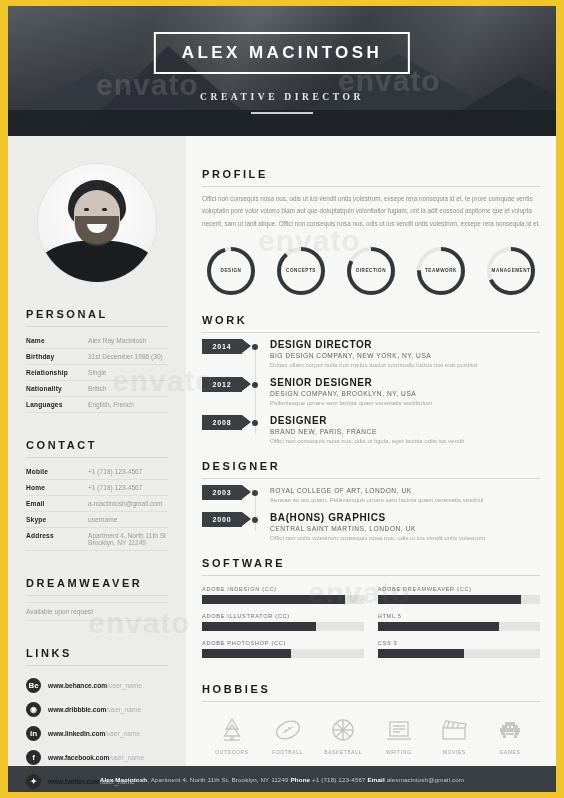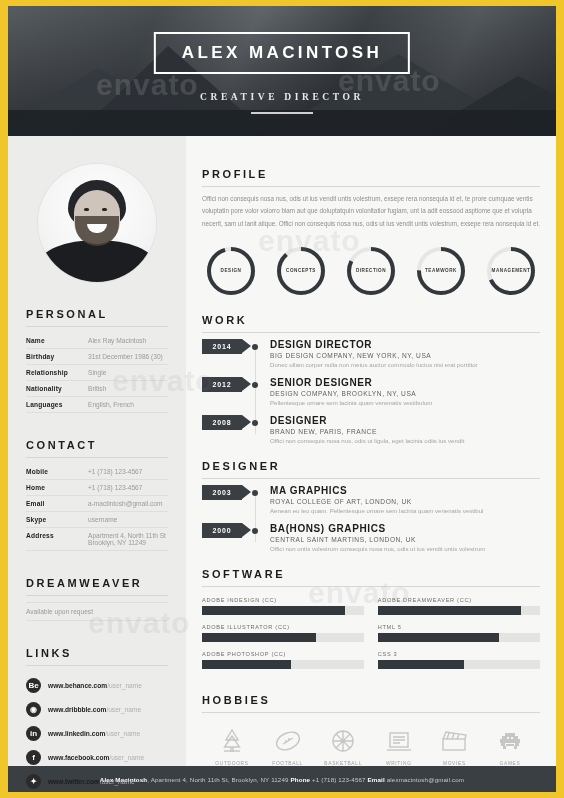--- a/index.html
+++ b/index.html
@@ -311,21 +311,20 @@
         </div>
 
         <h3 class="sec">DESIGNER</h3>
         <div class="rule"></div>
         <div class="tl">
           <div class="spine"></div>
           <div class="item">
             <div class="yr">2003</div>
             <div class="dot"></div>
             <div class="itxt">
-              <div class="t">MA GRAPHICS</div>
               <div class="s">ROYAL COLLEGE OF ART, LONDON, UK</div>
               <div class="d">Aenean eu leo quam. Pellentesque ornare sem lacinia quam venenatis vestibul</div>
             </div>
           </div>
           <div class="item">
             <div class="yr">2000</div>
             <div class="dot"></div>
             <div class="itxt">
               <div class="t">BA(HONS) GRAPHICS</div>
               <div class="s">CENTRAL SAINT MARTINS, LONDON, UK</div>

